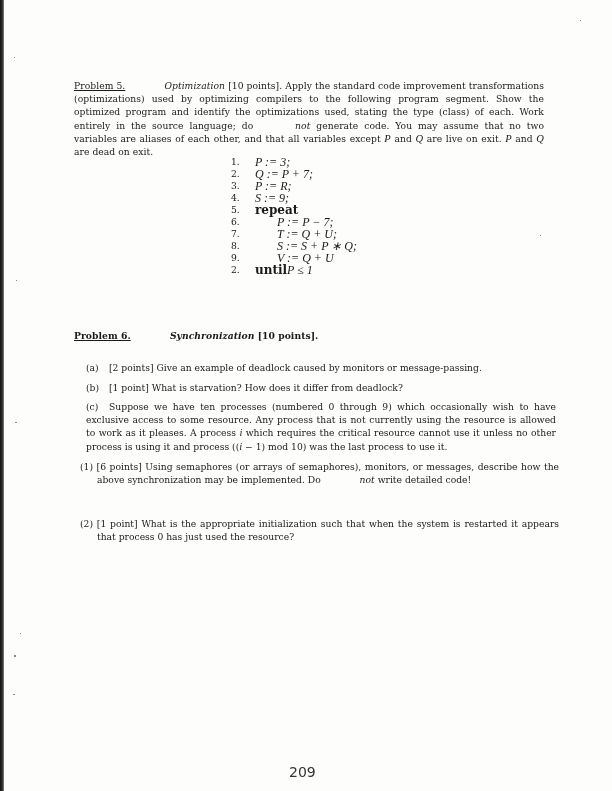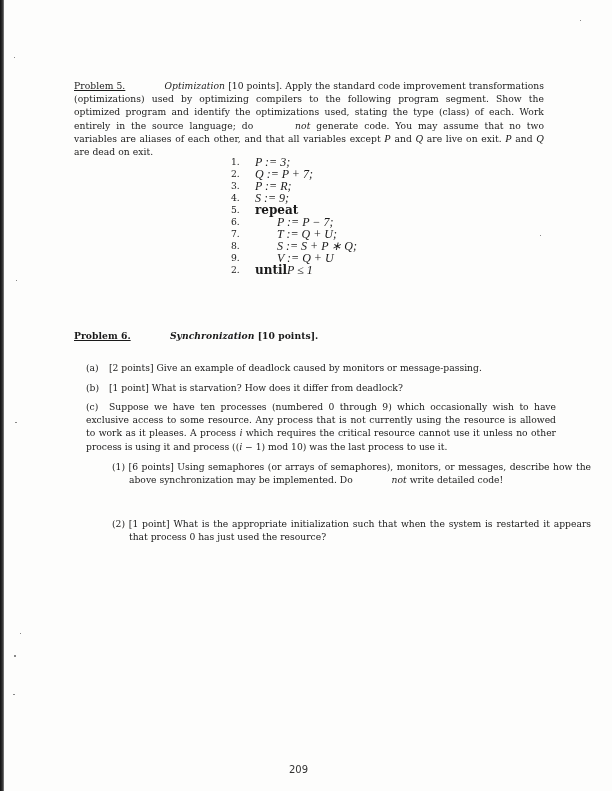--- a/index.html
+++ b/index.html
@@ -34,27 +34,27 @@
   .kw { font-family: "DejaVu Serif", serif; font-size: 12px; font-weight: bold; font-style: normal; }
   #p6-head { top: 329px; font-weight: bold; }
   .item { position: absolute; left: 12px; width: 470px; font-size: 9.2px; line-height: 13.2px; }
   .item .lbl { display: inline-block; width: 20px; }
   #p6a { top: 361px; }
   #p6b { top: 381px; }
   #p6c { top: 400px; text-align: justify; }
   .sub {
     position: absolute; left: 6px; width: 462px;
     font-size: 9.2px; line-height: 13.2px; text-align: justify;
-    padding-left: 17px; text-indent: -17px; margin-left: 32px;
+    padding-left: 17px; text-indent: -17px;
   }
   #s1 { top: 460px; }
   #s2 { top: 517px; }
   .page-number {
     position: absolute; left: 289px; top: 764px;
-    font-family: "DejaVu Sans", sans-serif; font-size: 10px; color: #333;
+    font-family: "DejaVu Sans", sans-serif; font-size: 14px; color: #333;
   }
   .speck { position: absolute; background: #888; width: 1px; height: 1px; }
 </style>
 </head>
 <body>
 
 <div class="scan-edge"></div>
 
 <div class="page">
 

